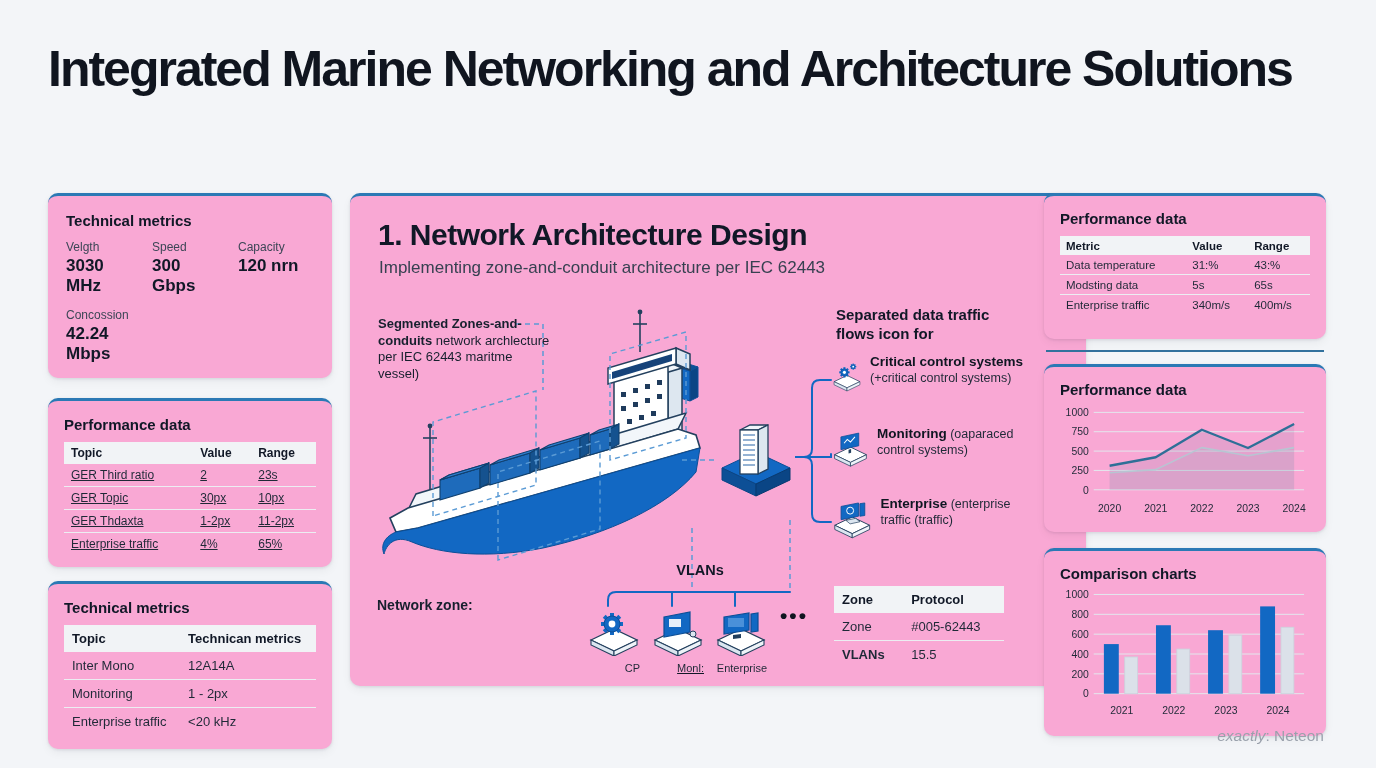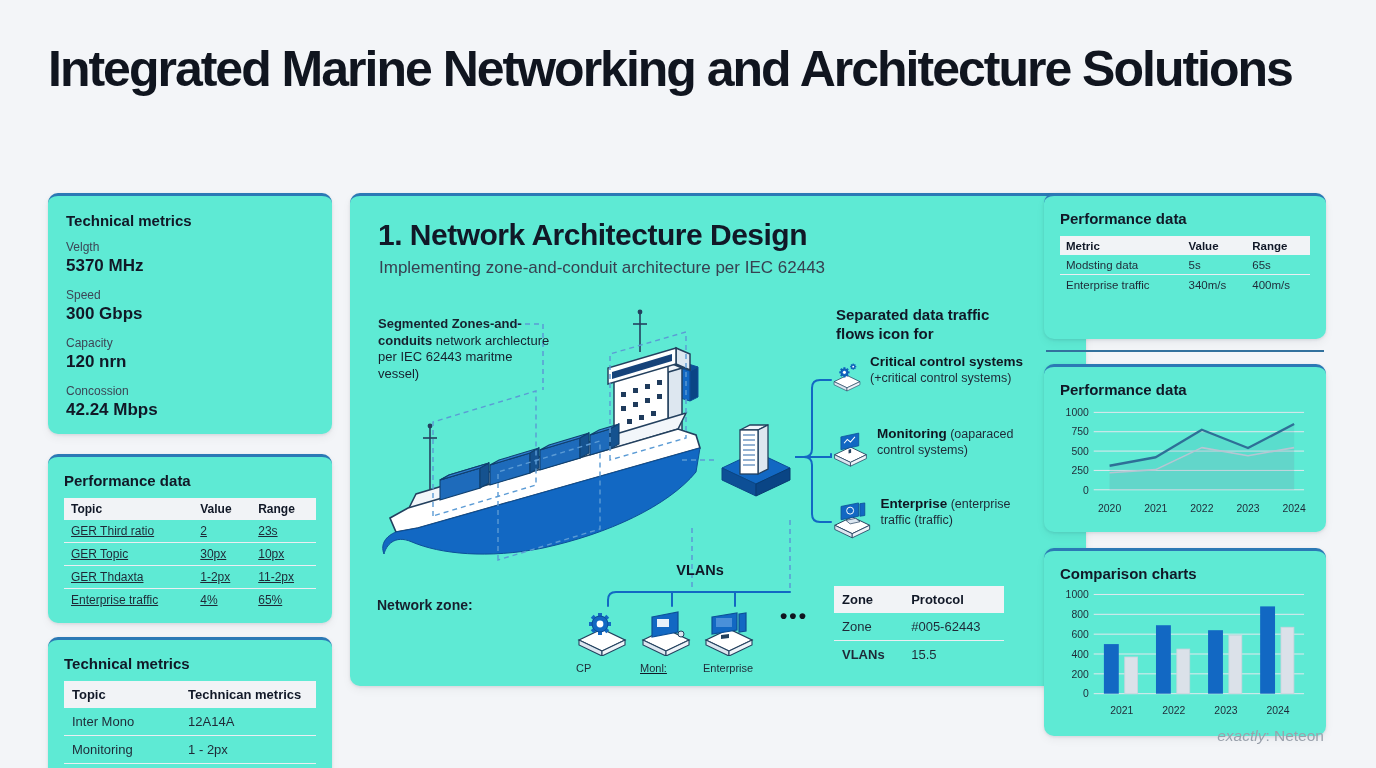--- a/index.html
+++ b/index.html
@@ -1,31 +1,31 @@
 <!DOCTYPE html>
 <html><head>
 <meta charset="utf-8">
 <style>
   * { margin:0; padding:0; box-sizing:border-box; }
   html,body { width:1376px; height:768px; background:#f3f5f8; font-family:"Liberation Sans", sans-serif; color:#111827; }
   .page { position:relative; width:1376px; height:768px; overflow:hidden; }
 
   .main-title { position:absolute; left:48px; top:40px; width:1290px; font-size:50px; font-weight:700; letter-spacing:-2px; color:#10151f; }
 
-  .card { background:#5eead4; border-radius:10px; border-top:3px solid #2b79b5; box-shadow:0 1px 3px rgba(16,24,40,.10), 0 4px 10px rgba(16,24,40,.05); }
+  .card { background:#f9a8d4; border-radius:10px; border-top:3px solid #2b79b5; box-shadow:0 1px 3px rgba(16,24,40,.10), 0 4px 10px rgba(16,24,40,.05); }
 
   
   .col-left  { position:absolute; left:48px;  top:193px; width:284px; }
   .col-right { position:absolute; left:1044px; top:193px; width:282px; }
 
   .card h3 { font-size:15px; font-weight:700; color:#111827; }
 
   
   .lc1 { padding:16px 18px 14px; margin-bottom:20px; min-height:132px; }
-  .stats { display:grid; grid-template-columns:1fr; gap:12px 10px; margin-top:11px; }
+  .stats { display:grid; grid-template-columns:1fr 1fr 1fr; gap:12px 10px; margin-top:11px; }
   .stat .lbl { font-size:12px; color:#3c4656; }
   .stat .val { font-size:17px; font-weight:700; margin-top:2px; }
 
   .lc2 { padding:15px 16px 12px; margin-bottom:14px; min-height:166px; }
   .lc3 { padding:15px 16px 14px; min-height:162px; }
 
   table { width:100%; border-collapse:collapse; margin-top:9px; }
   th { background:#f1f3f6; text-align:left; font-weight:700; }
   .t-sm th, .t-sm td { font-size:12px; padding:4px 7px; }
   .t-sm td { border-bottom:1px solid #eceef2; color:#1f2937;text-decoration:underline; }
@@ -54,21 +54,21 @@
 
   .flows-title { position:absolute; left:486px; top:110px; width:175px; font-size:15px; font-weight:700; line-height:1.25; }
   .flow-item { position:absolute; left:482px; width:192px; display:flex; gap:8px; align-items:flex-start; }
   .flow-text { font-size:12.5px; line-height:1.25; color:#1f2937; padding-top:6px; }
   .flow-text b { font-size:13.5px; color:#0f1622; }
 
   .net-note { position:absolute; left:27px; top:400px; width:162px; font-size:14px; line-height:1.3; color:#17202e; }
   .net-note b { display:block; font-weight:700; }
 
   .vlans-title { position:absolute; left:300px; top:366px; width:100px; text-align:center; font-size:14.5px; font-weight:700; }
-  .vlan-item { position:absolute; width:64px; text-align:left; }
+  .vlan-item { position:absolute; width:64px; text-align:right; }
   .vlan-item .vl { font-size:11px; color:#1f2937; margin-top:2px; }
   .vlan-dots { position:absolute; left:430px; top:408px; font-size:21px; font-weight:700; letter-spacing:2px; color:#10151f; }
 
   .zone-table { position:absolute; left:484px; top:390px; width:170px; }
   .zone-table table { margin-top:0; }
   .zone-table tr:last-child td:first-child { font-weight:700; }
 
   .overlay { position:absolute; inset:0; pointer-events:none; }
 
   .footer { position:absolute; right:52px; top:727px; font-size:15.5px; color:#9aa1ac; }
@@ -80,21 +80,21 @@
 <div class="page">
 
   <h1 class="main-title">Integrated Marine Networking and Architecture Solutions</h1>
 
   <div class="col-left">
     <section class="card lc1">
       <h3>Technical metrics</h3>
       <div class="stats">
         <div class="stat">
           <div class="lbl">Velgth</div>
-          <div class="val">5370 MHz</div>
+          <div class="val">3030 MHz</div>
         </div>
         <div class="stat">
           <div class="lbl">Speed</div>
           <div class="val">300 Gbps</div>
         </div>
         <div class="stat">
           <div class="lbl">Capacity</div>
           <div class="val">120 nrn</div>
         </div>
         <div class="stat">
@@ -418,20 +418,25 @@
       <h3>Performance data</h3>
       <table class="t-xs">
           <thead>
             <tr>
               <th>Metric</th>
               <th>Value</th>
               <th>Range</th>
             </tr>
           </thead>
           <tbody>
+            <tr>
+              <td>Data temperature</td>
+              <td>31:%</td>
+              <td>43:%</td>
+            </tr>
             <tr>
               <td>Modsting data</td>
               <td>5s</td>
               <td>65s</td>
             </tr>
             <tr>
               <td>Enterprise traffic</td>
               <td>340m/s</td>
               <td>400m/s</td>
             </tr>

